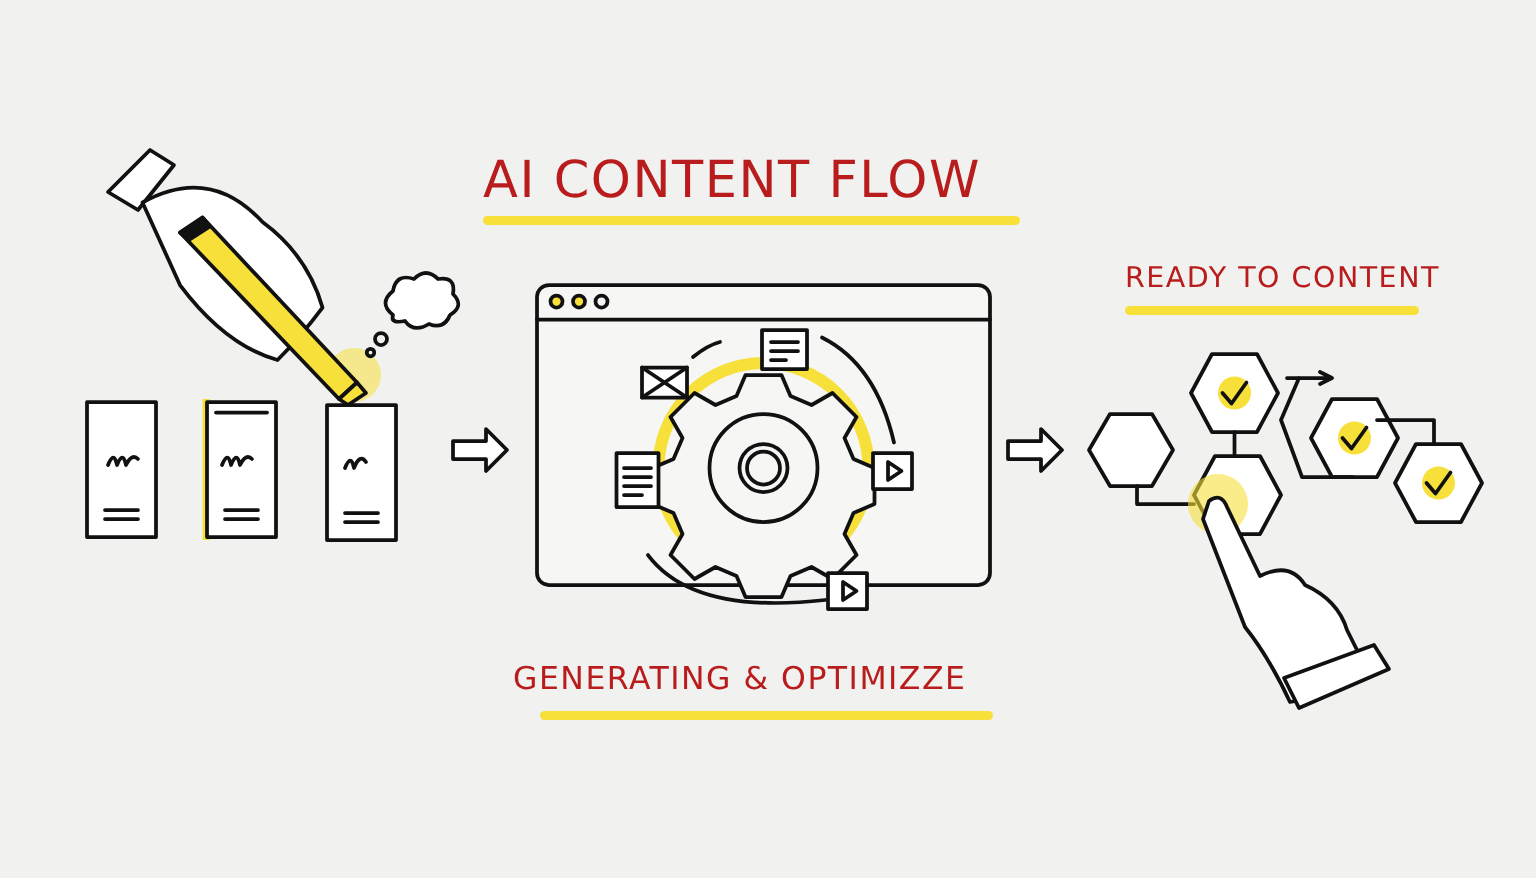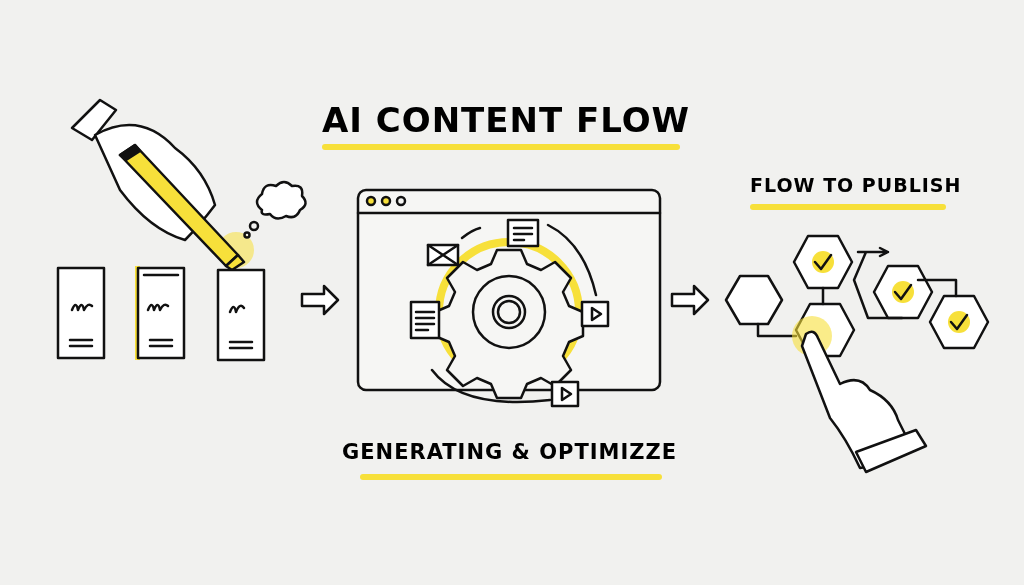--- a/index.html
+++ b/index.html
@@ -1,32 +1,32 @@
 <!DOCTYPE html>
 <html><head>
 <meta charset="utf-8">
 <style>
   html,body{margin:0;padding:0;}
   body{width:1024px;height:585px;background:#f1f1ef;overflow:hidden;position:relative;font-family:"DejaVu Sans",sans-serif;}
-  .title{position:absolute;font-weight:bold;color:#000000;letter-spacing:1px;}
+  .title{position:absolute;font-weight:normal;color:#b91c1c;letter-spacing:1px;}
   .t-main{left:322px;top:100px;font-size:34px;}
   .t-gen{left:342px;top:440px;font-size:21px;}
   .t-ready{left:750px;top:174px;font-size:19px;}
   .ul{position:absolute;height:6px;background:#f7e03a;border-radius:4px;}
   svg{position:absolute;left:0;top:0;}
 </style>
 </head>
 <body>
 
 <div class="ul" style="left:322px;top:144px;width:358px;"></div>
 <div class="title t-main">AI CONTENT FLOW</div>
 <div class="ul" style="left:360px;top:474px;width:302px;"></div>
 <div class="title t-gen">GENERATING &amp; OPTIMIZZE</div>
 <div class="ul" style="left:750px;top:204px;width:196px;"></div>
-<div class="title t-ready">FLOW TO PUBLISH</div>
+<div class="title t-ready">READY TO CONTENT</div>
 
 <svg width="1024" height="585" viewBox="0 0 1024 585" fill="none" stroke="#111" stroke-width="2.5" stroke-linecap="round" stroke-linejoin="round">
 
   <g>
     <circle cx="236" cy="250" r="18" fill="#f7e03a" stroke="none" opacity="0.55"></circle>
     <path d="M72 128 L100 100 L116 110 L92 140 Z" fill="#fff"></path>
     <path d="M95 135 Q140 110 175 148 Q205 170 215 205 Q200 225 185 240 Q150 230 120 190 Z" fill="#fff"></path>
     <path d="M120 155 L135 145 L238 255 L226 266 Z" fill="#f7e03a"></path>
     <path d="M226 266 L238 255 L244 262 L232 270 Z" fill="#f7e03a"></path>
     <path d="M120 155 L135 145 L140 151 L126 160 Z" fill="#111"></path>

